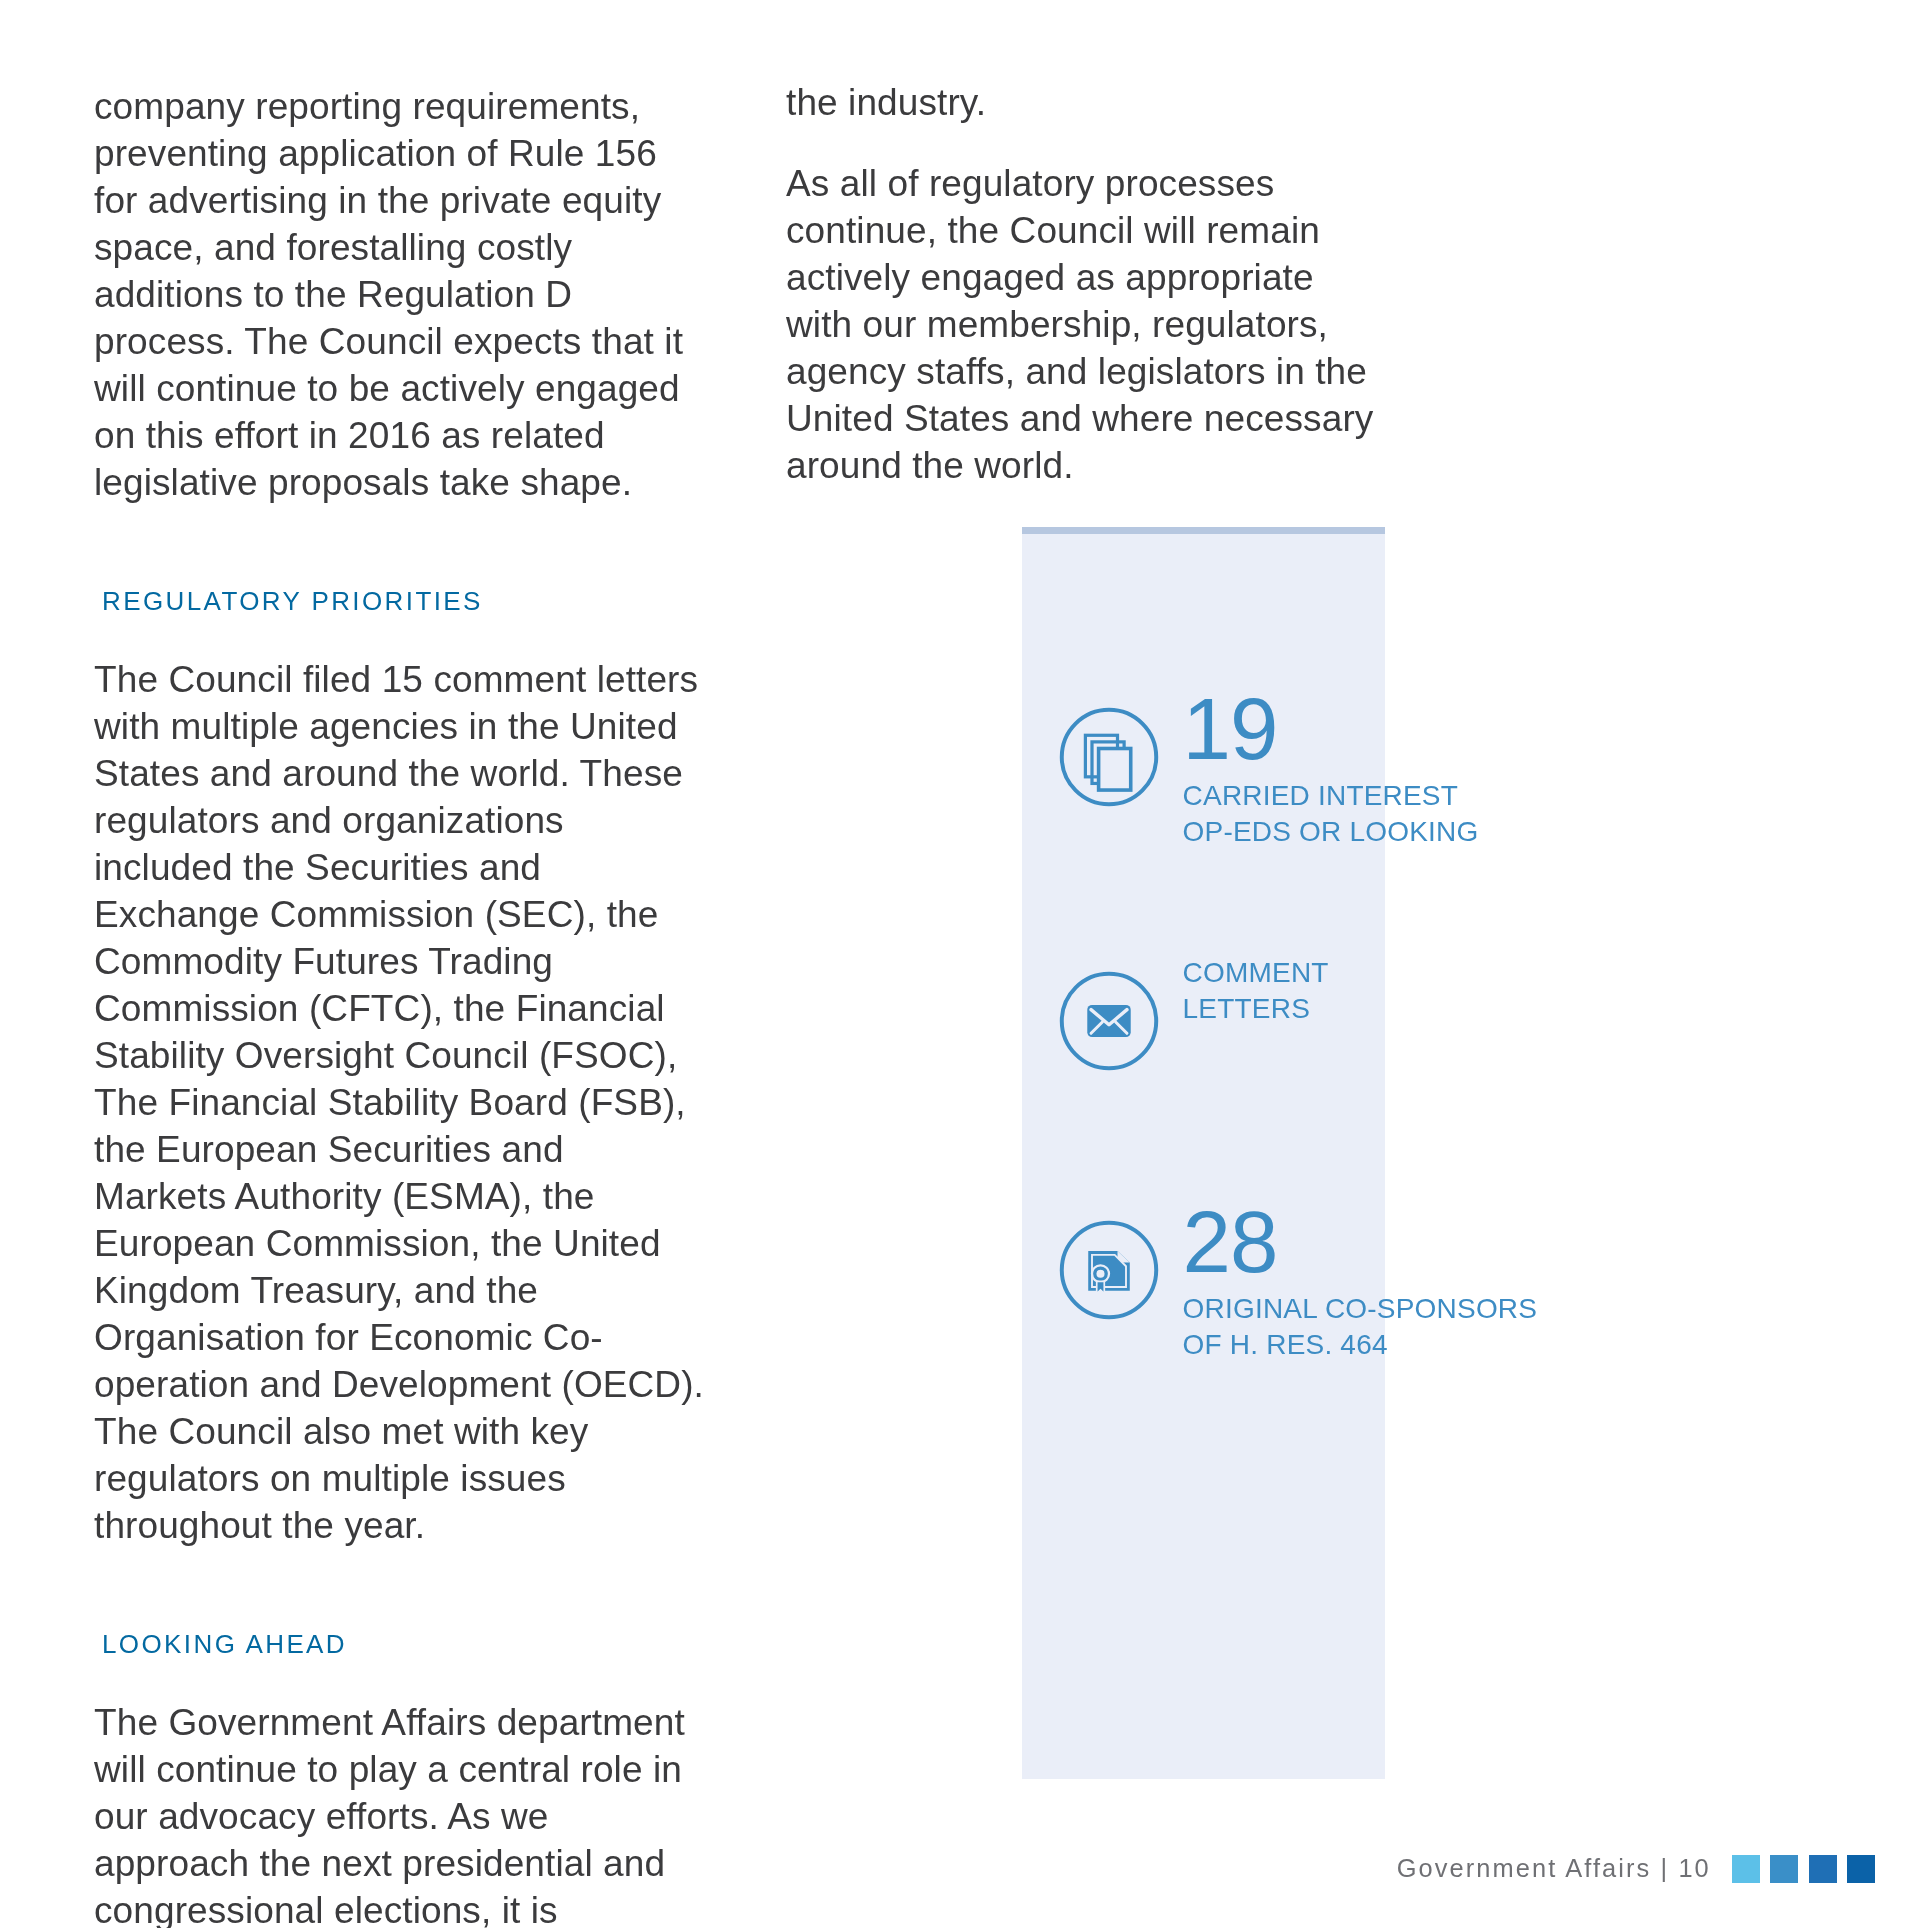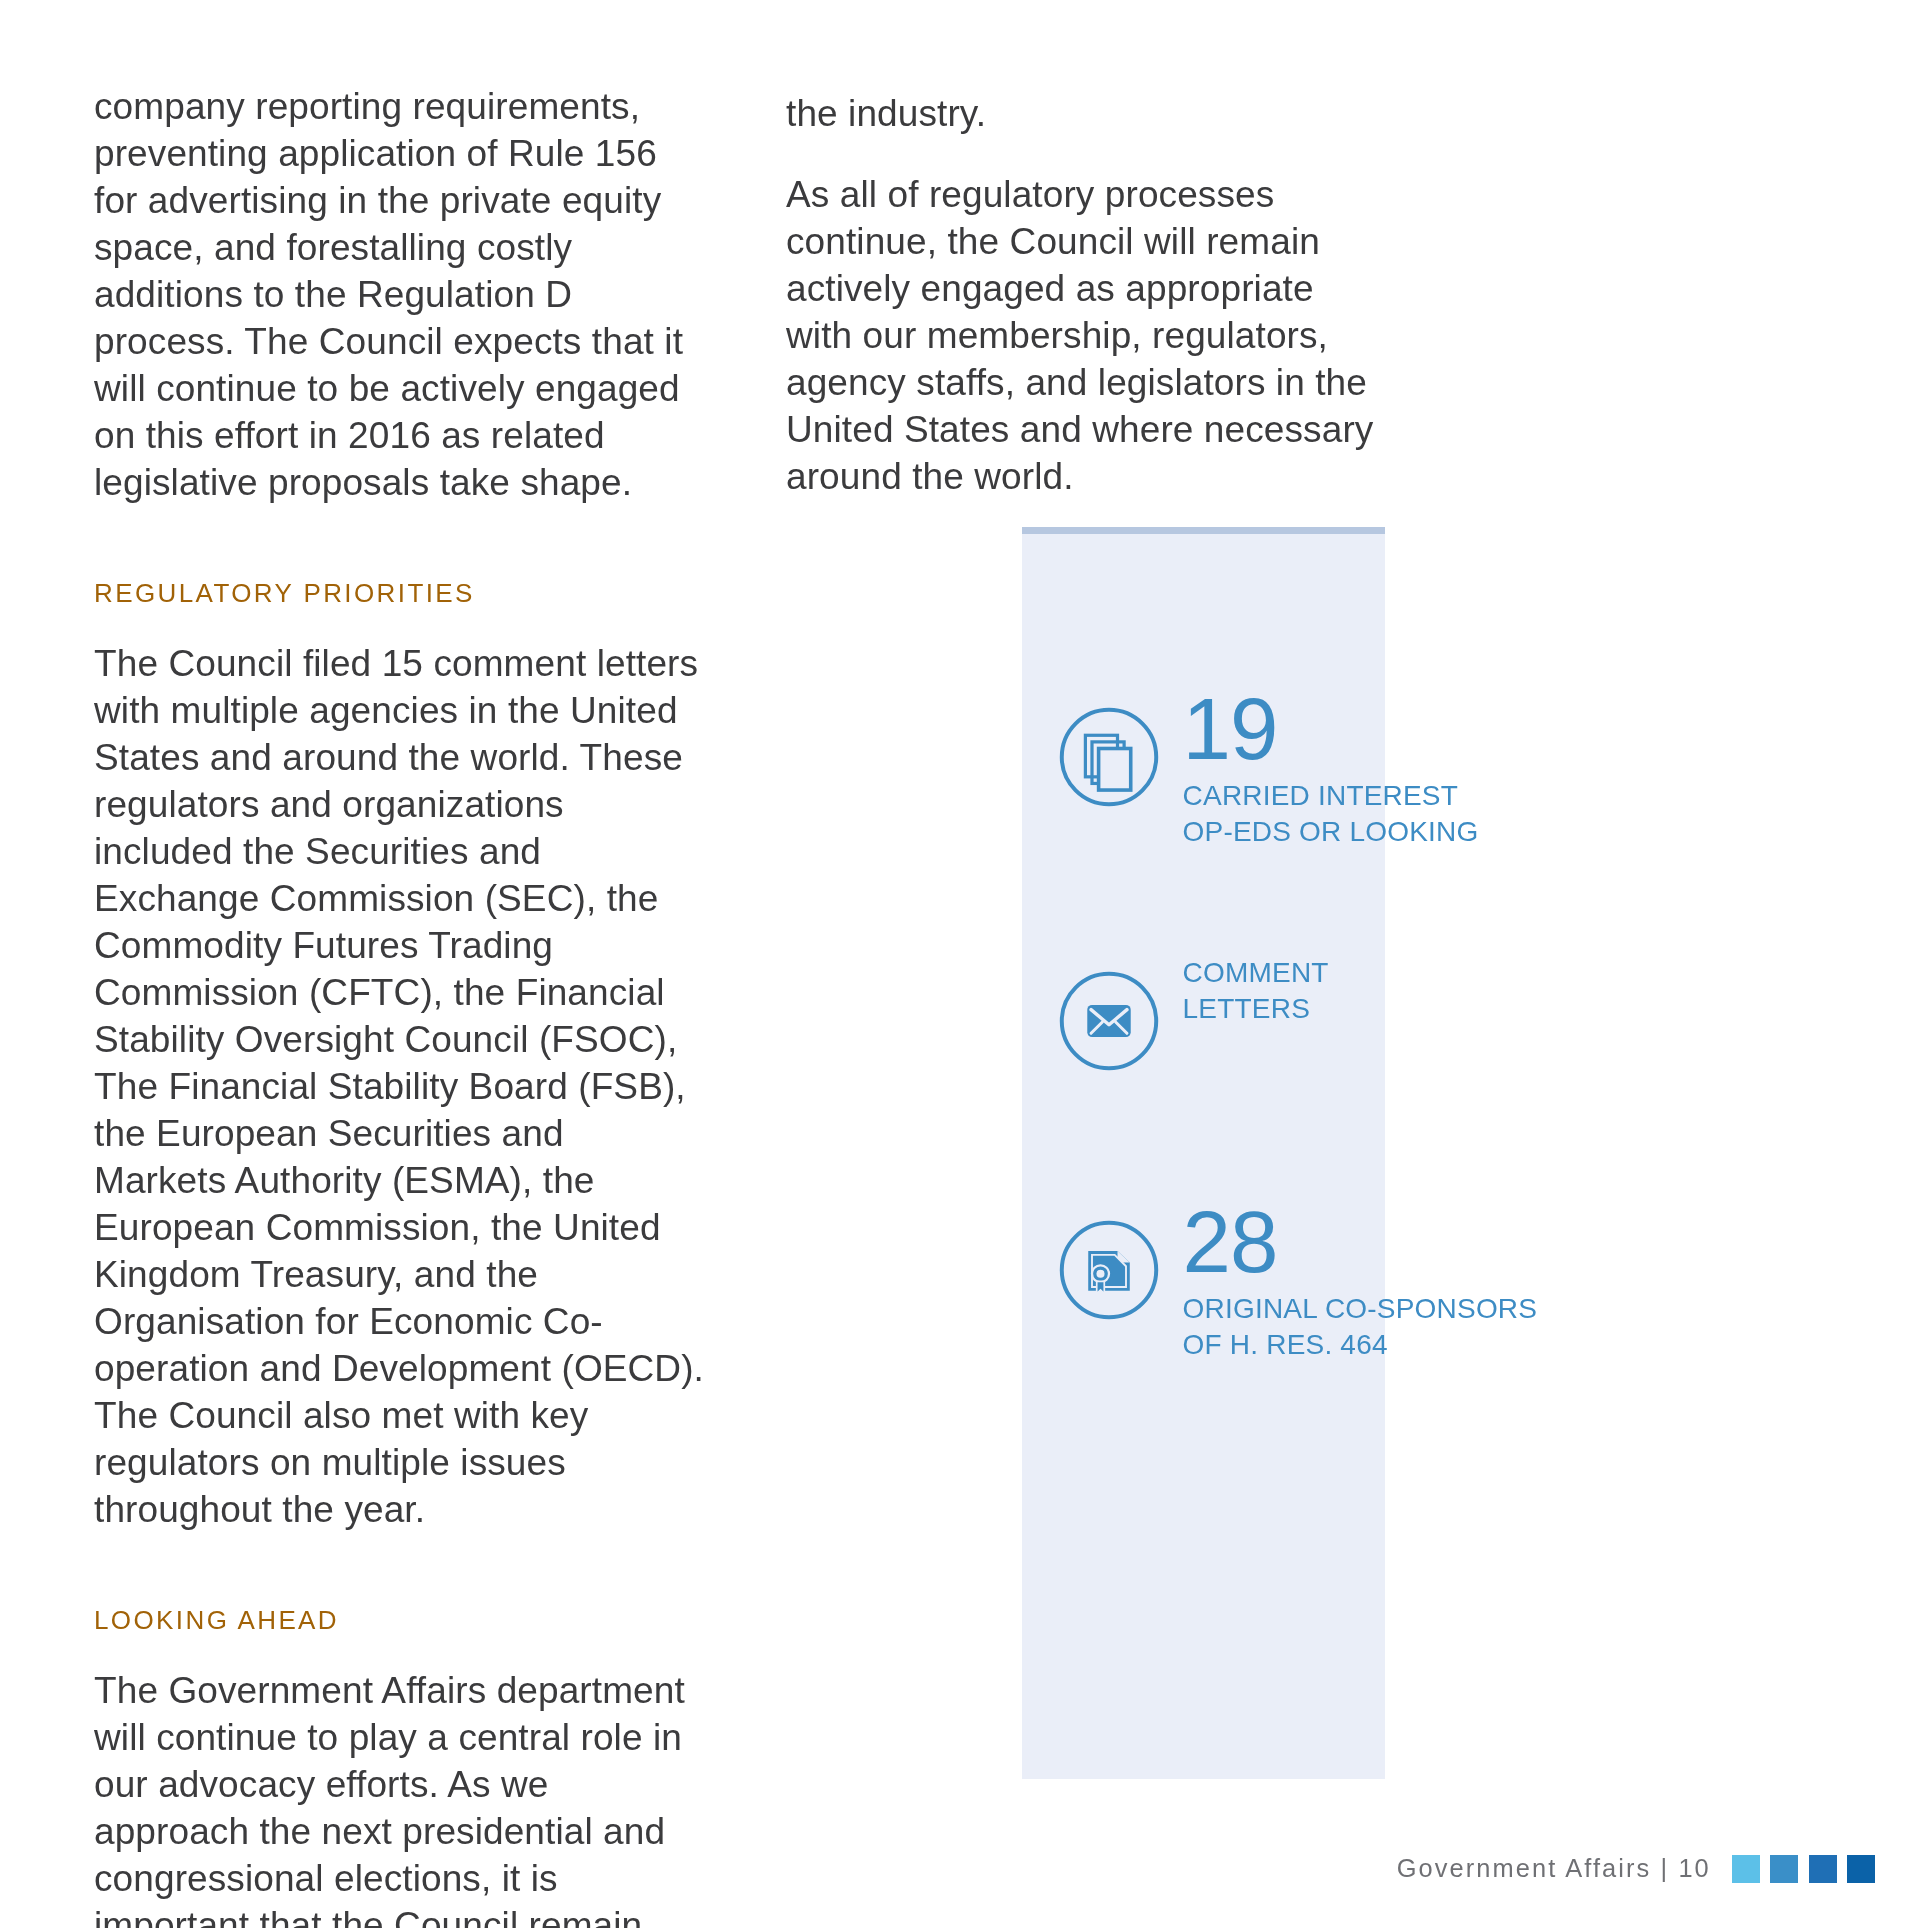--- a/index.html
+++ b/index.html
@@ -12,40 +12,40 @@
   }
   .page{position:absolute;inset:0;}
 
   
   .col-left{
     position:absolute;
     left:94px; top:83px; width:610px;
   }
   .col-right{
     position:absolute;
-    left:786px; top:90px; width:603px;
+    left:786px; top:79px; width:603px;
   }
 
   p.body{
     margin:0 0 0 0;
     font-size:37px;
     line-height:47px;
     color:#3b3b3d;
     font-weight:300;
     letter-spacing:0.1px;
   }
   p.body + p.body{margin-top:34px;}
 
   h2.section{
-    margin:0;
+    margin:8px;
     font-size:26px;
     line-height:38px;
     font-weight:400;
     letter-spacing:2.4px;
-    color:#a16207;
+    color:#0369a1;
     text-transform:uppercase;
   }
   .gap-before-head{height:68px;}
   .gap-after-head{height:28px;}
 
   
   .stats-panel{
     position:absolute;
     left:1022px; top:527px;
     width:363px; height:1252px;

